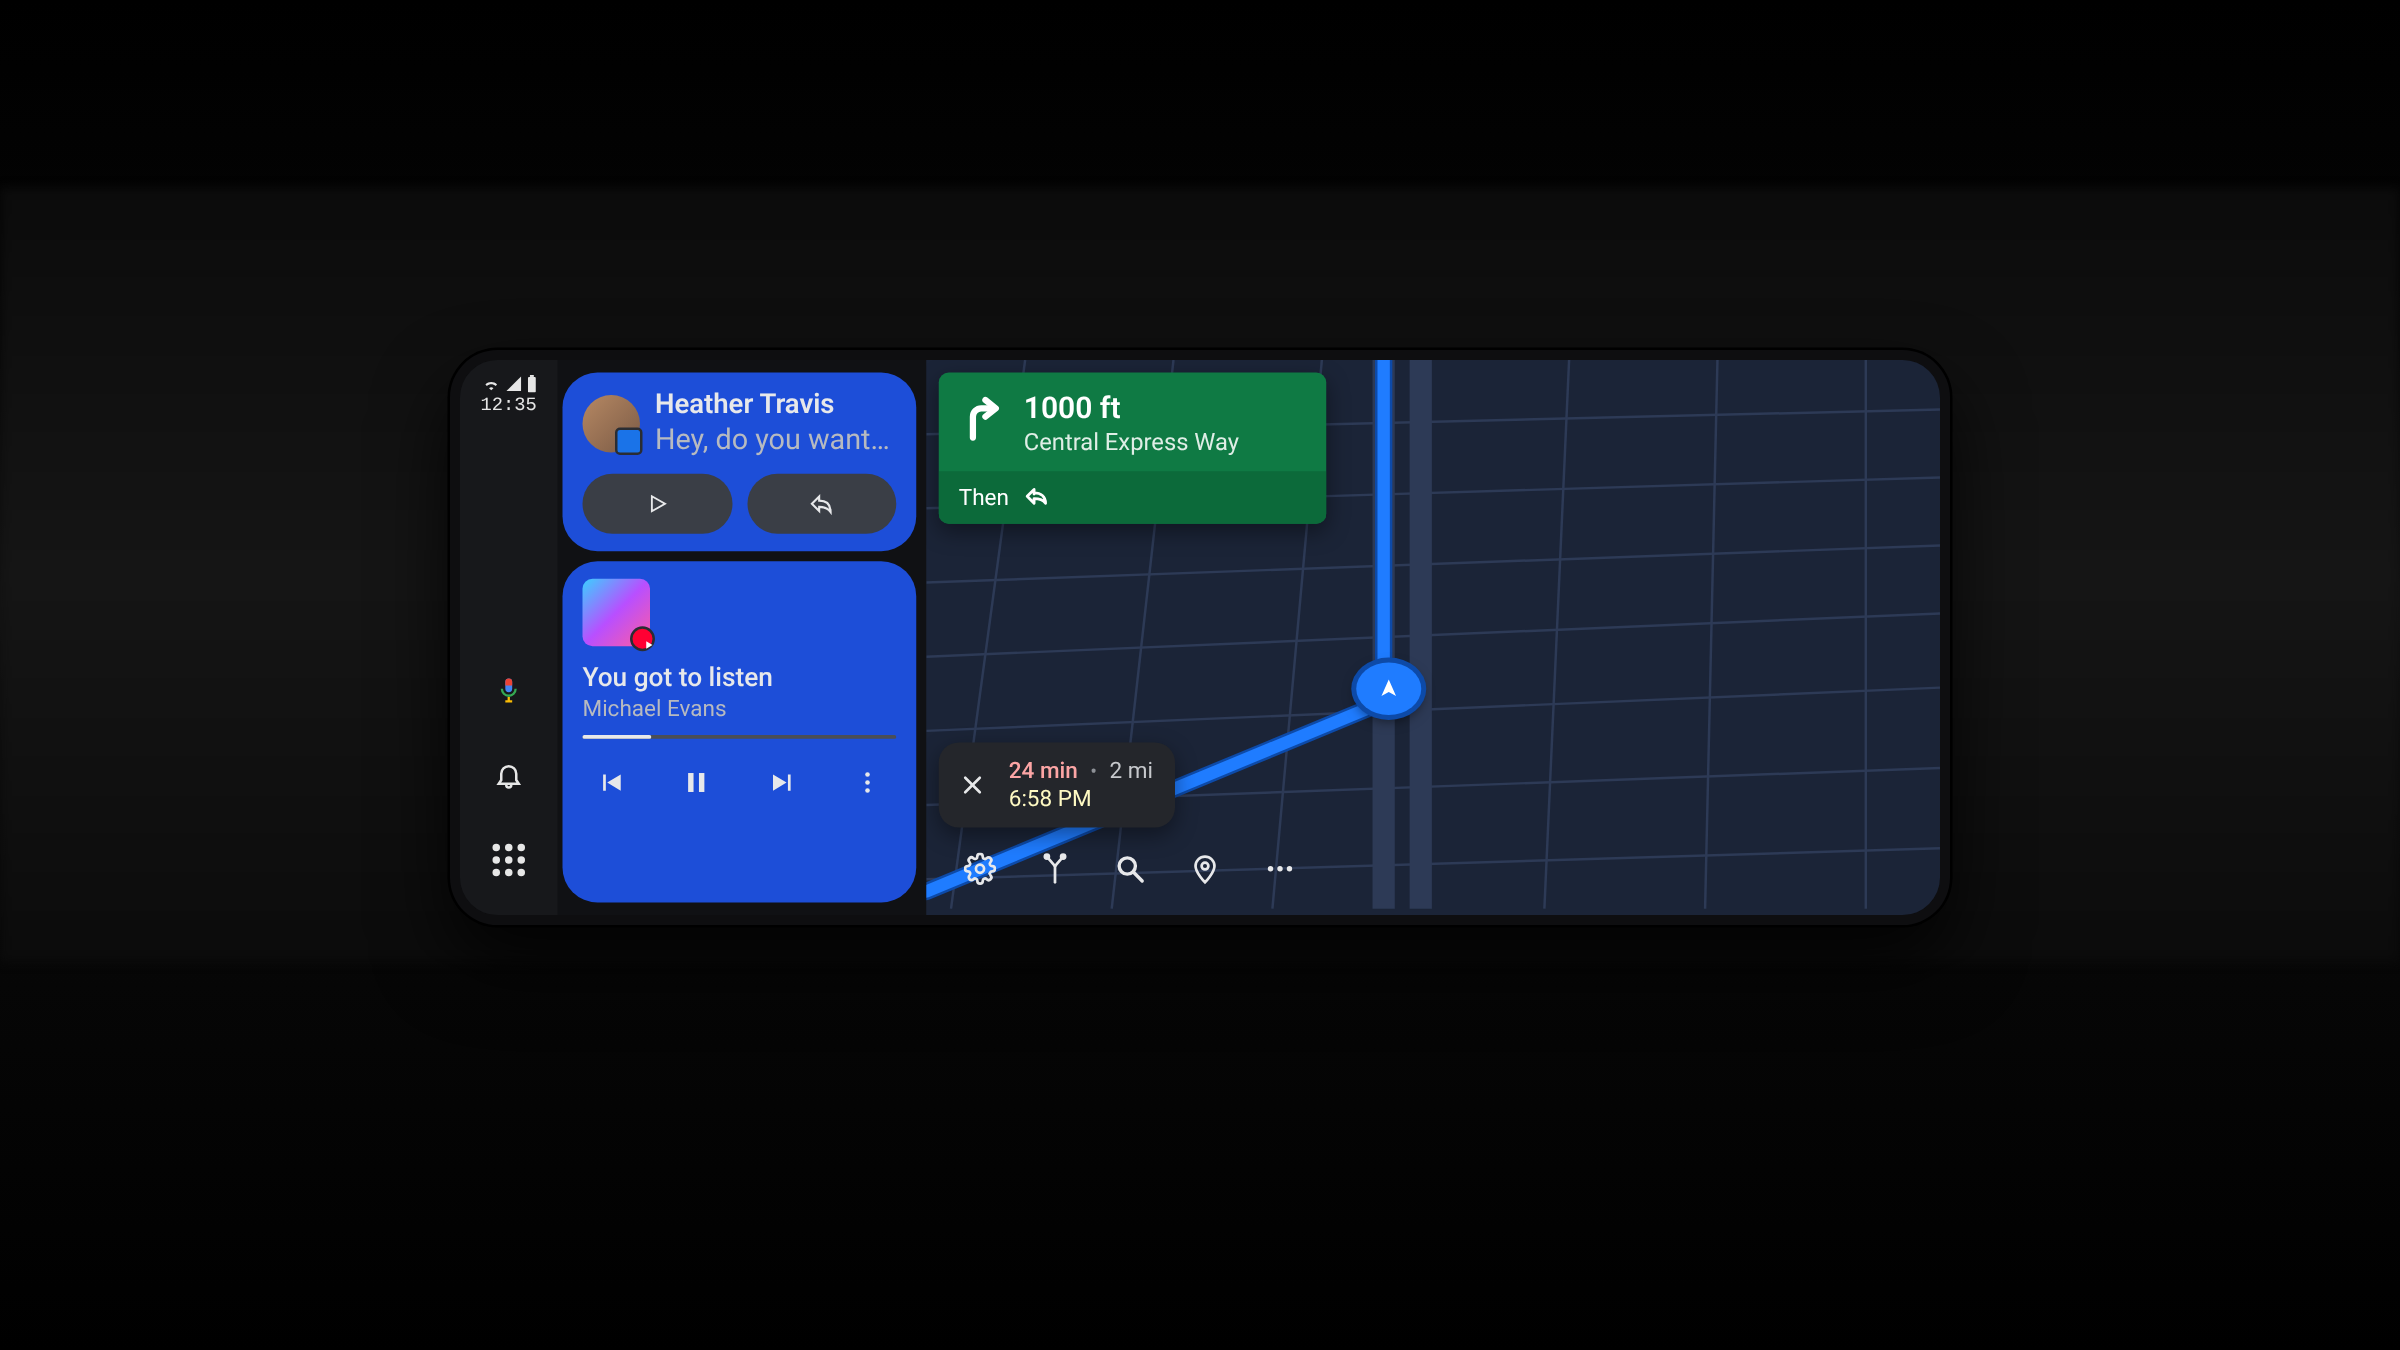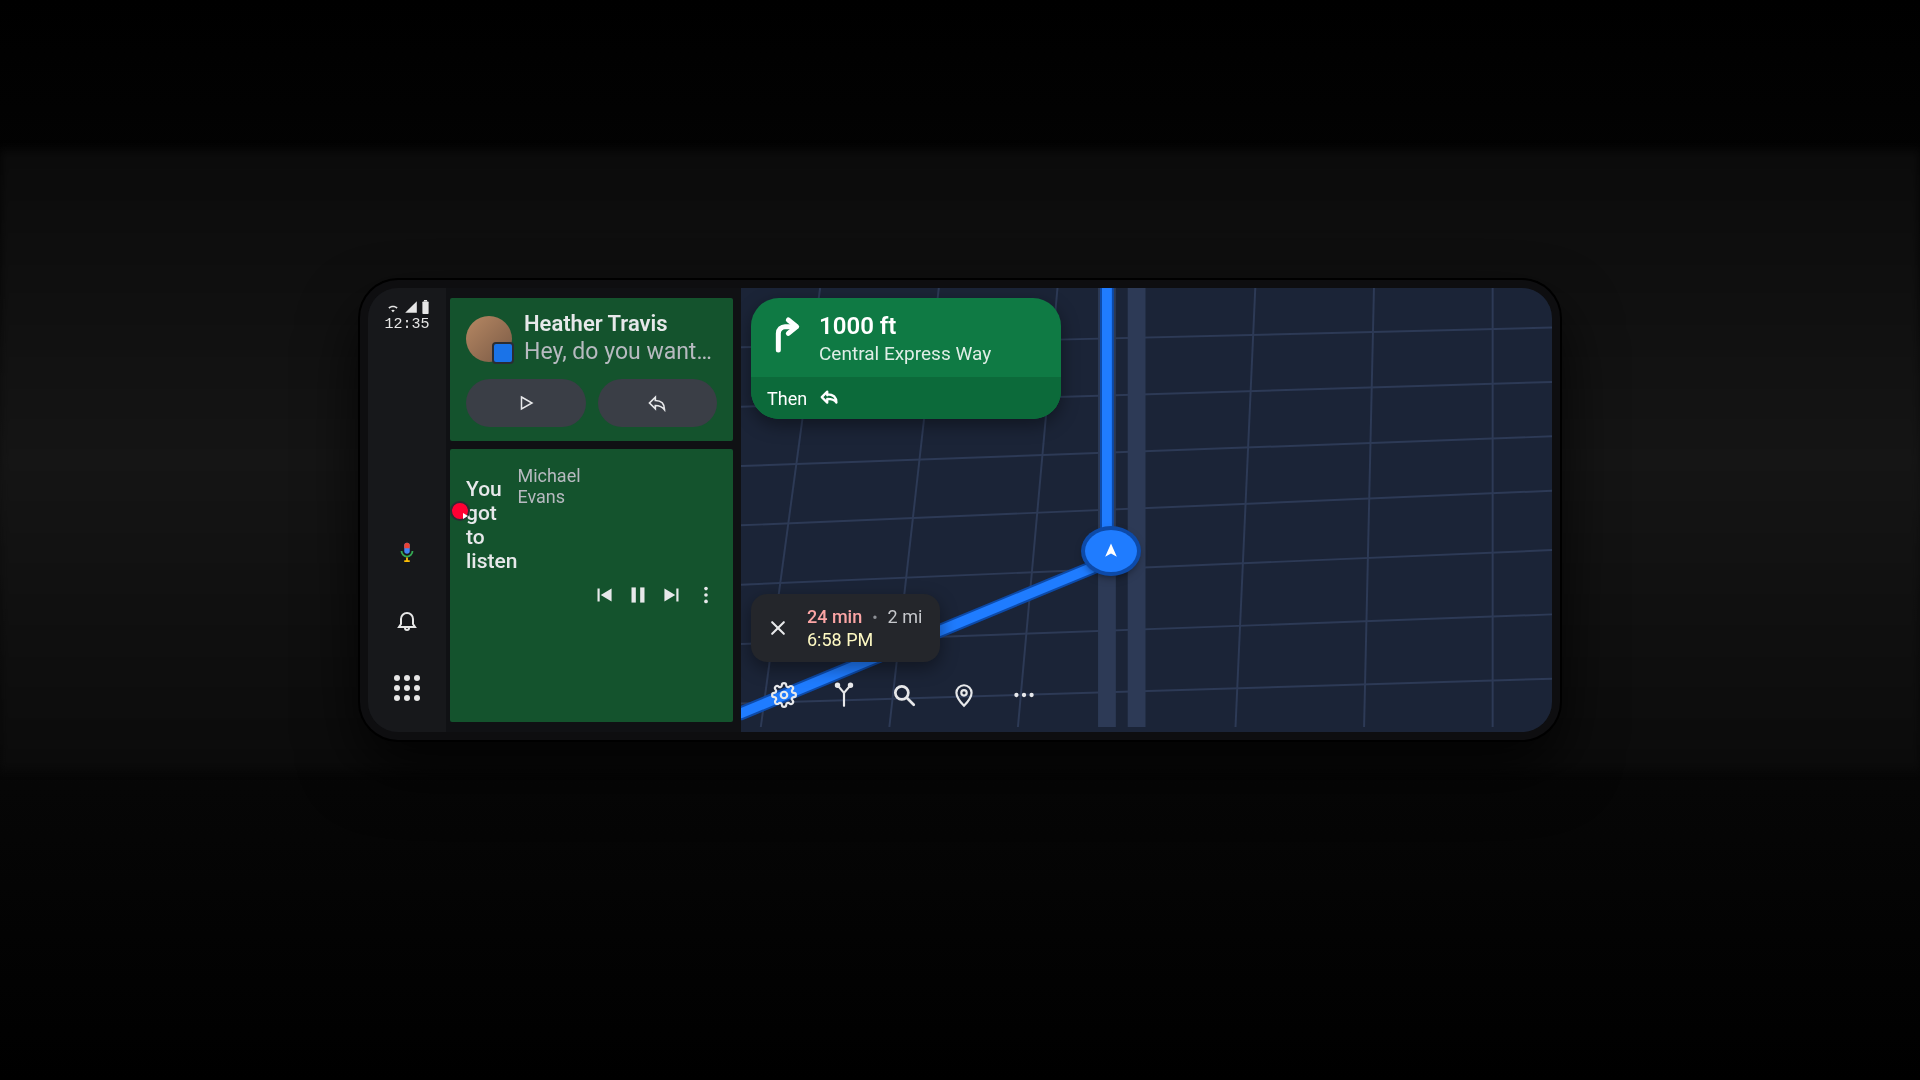--- a/index.html
+++ b/index.html
@@ -50,22 +50,22 @@
   .rail-btn { width:40px; height:40px; display:flex; align-items:center; justify-content:center; margin: 14px 0; cursor:pointer; }
   .grid-dots { display:grid; grid-template-columns:repeat(3,6px); grid-template-rows:repeat(3,6px); gap:4px;}
   .grid-dots span{ width:6px;height:6px;background:#e6e6e6;border-radius:50%; }
   
   .cards {
     width: 295px; flex:0 0 295px;
     padding: 10px 8px 10px 4px;
     display:flex; flex-direction:column; gap:8px;
   }
   .card {
-    background: #14532d;
-    border-radius: 2px;
+    background: #1d4ed8;
+    border-radius: 28px;
     padding: 14px 16px;
     color:#e7e8ea;
   }
   .msg-head { display:flex; align-items:center; gap:12px; }
   .avatar {
     width:46px;height:46px;border-radius:50%;
     background: linear-gradient(135deg,#b68863,#7a5a45);
     position:relative; flex:0 0 46px;
   }
   .avatar::after{
@@ -73,21 +73,21 @@
     background:#1a73e8; border-radius:4px; border:2px solid #2a2d33;
   }
   .msg-name{ font-size:22px; font-weight:600; line-height:1.1;}
   .msg-prev{ font-size:23px; color:#b7bac0; margin-top:2px; white-space:nowrap; overflow:hidden; text-overflow:ellipsis; max-width:190px;}
   .msg-actions{ display:flex; gap:12px; margin-top:14px;}
   .pill{
     flex:1; height:48px; background:#3a3e46; border-radius:26px;
     display:flex; align-items:center; justify-content:center; cursor:pointer;
   }
   
-  .media-card{ flex:1; display:flex; }
+  .media-card{ flex:1; display:flex; flex-direction:column;}
   .album{
     width:54px;height:54px;border-radius:8px;
     background: linear-gradient(135deg,#3bd0ff,#b84fff,#ff5ca0);
     position:relative;
   }
   .album::after{
     content:""; position:absolute; right:-4px; bottom:-4px; width:16px;height:16px;
     background:#ff0033; border-radius:50%; border:2px solid #2a2d33;
   }
   .album::before{
@@ -110,21 +110,21 @@
   .route{ stroke:#1f7cff; stroke-width:10; fill:none; stroke-linecap:round;}
   .route-outline{ stroke:#0d4aa8; stroke-width:14; fill:none; stroke-linecap:round;}
   .loc-dot{
     position:absolute; left:344px; top:242px; width:52px;height:42px;
     background:#1f7cff; border-radius:50%;
     box-shadow:0 0 0 4px #0d4aa8, 0 4px 10px rgba(0,0,0,.6);
     display:flex;align-items:center;justify-content:center;
   }
   .nav-card{
     position:absolute; left:10px; top:10px; width:310px;
-    background:#0f7a44; border-radius:28px; color:#fff; overflow:hidden;
+    background:#0f7a44; border-radius:8px; color:#fff; overflow:hidden;
     box-shadow:0 6px 18px rgba(0,0,0,.4);
   }
   .nav-main{ display:flex; gap:14px; padding:14px 16px 12px 14px;}
   .nav-dist{ font-size:24px; font-weight:600;}
   .nav-road{ font-size:19px; font-weight:400; margin-top:2px; color:#dfeee6;}
   .nav-then{ background:#0c6a3a; padding:10px 16px; display:flex; align-items:center; gap:12px; font-size:18px;text-align:center;}
   .eta-card{
     position:absolute; left:10px; bottom:70px;
     background:#24262b; border-radius:16px; color:#e7e8ea;
     display:flex; align-items:center; gap:14px; padding:12px 18px 12px 12px;

